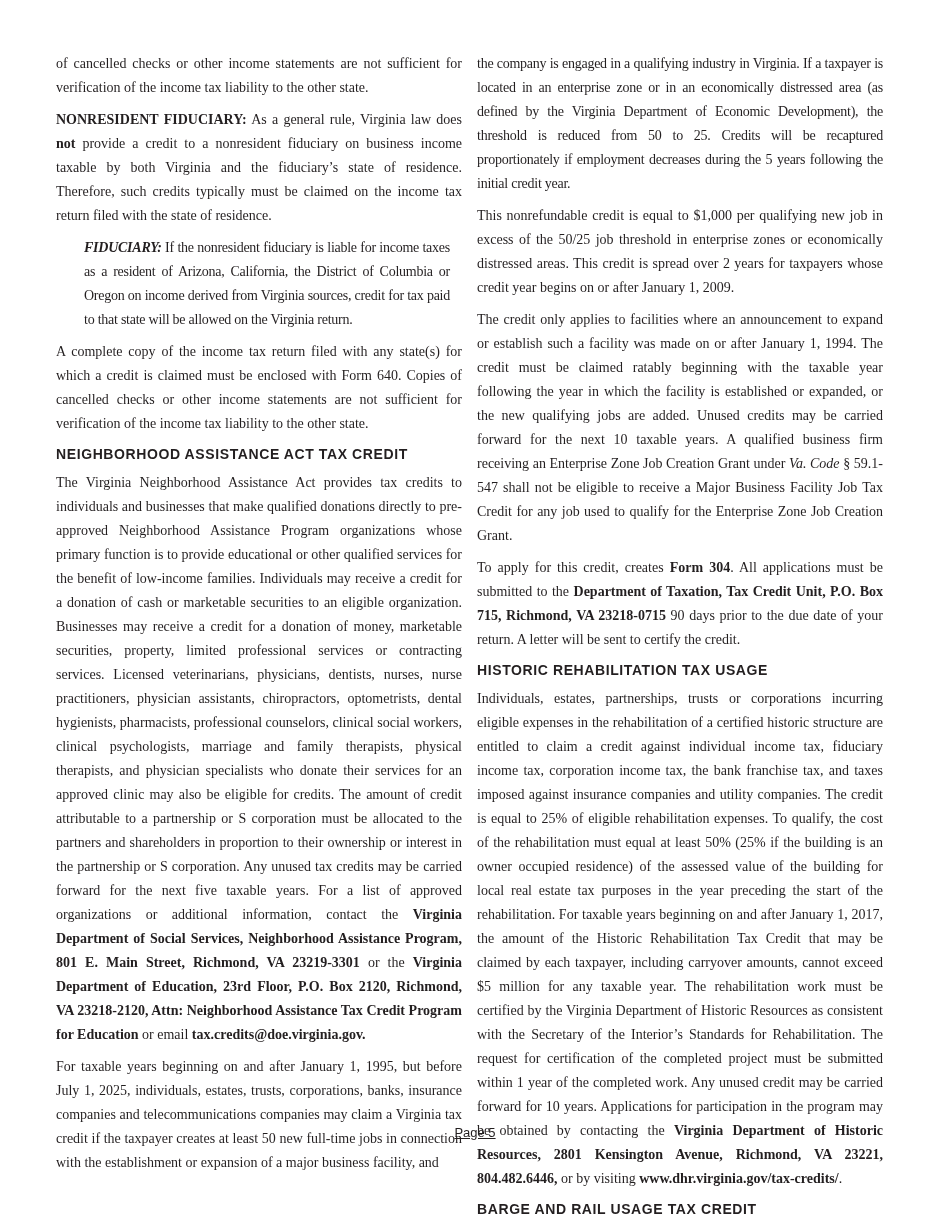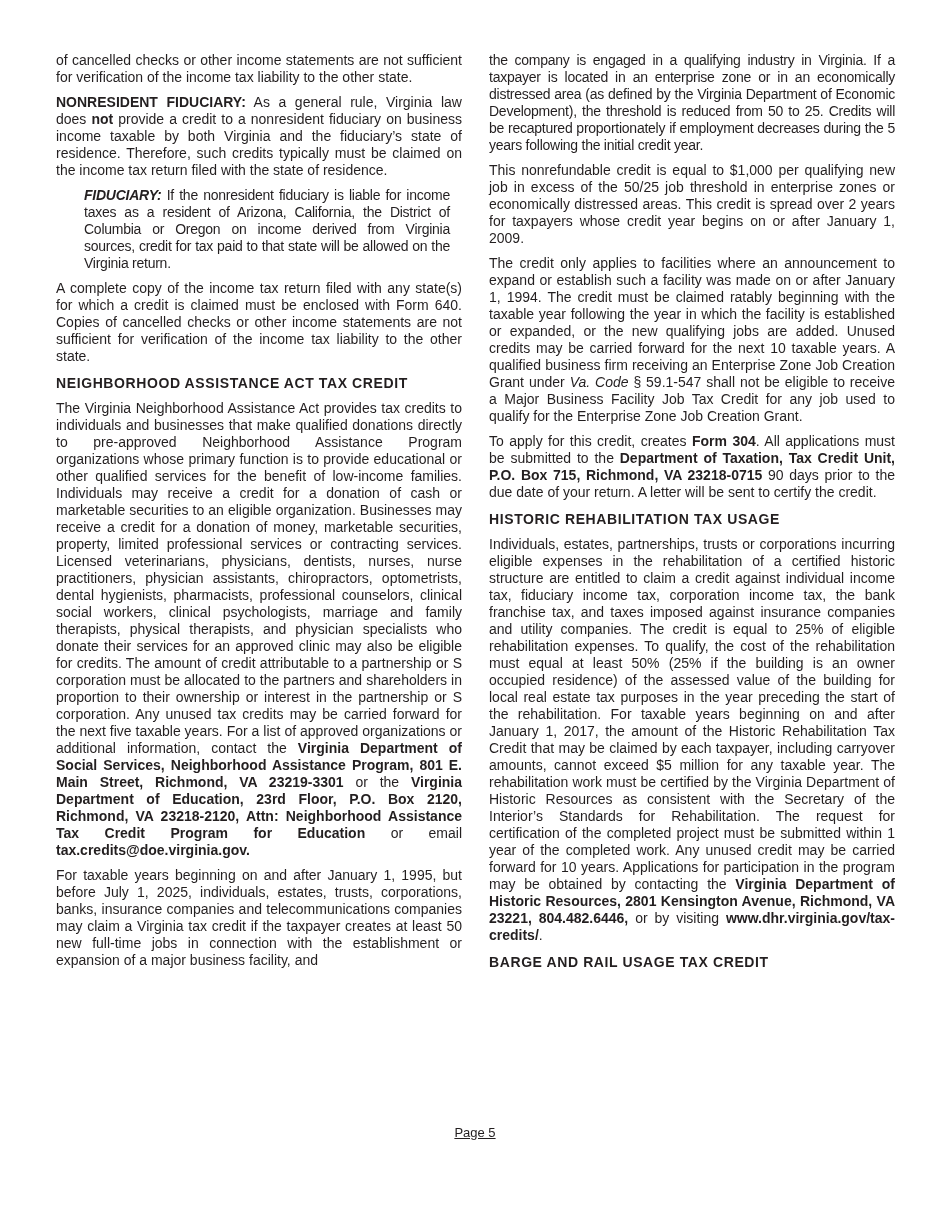--- a/index.html
+++ b/index.html
@@ -1,21 +1,21 @@
 <!DOCTYPE html>
 <html><head>
   <meta charset="utf-8">
   <style>
     html, body { margin: 0; padding: 0; background: #ffffff; }
     body { width: 950px; height: 1230px; position: relative; overflow: hidden;
       font-family: "Liberation Sans", sans-serif; color: #231f20; }
     .col { position: absolute; top: 52px; width: 406px; }
     .col-left { left: 56px; }
-    .col-right { left: 489px; }
-    p { margin: 0 0 8px 0; font-size: 14px; line-height: 17px; text-align: justify; }
+    .col-right { left: 477px; }
+    p { margin: 0 0 8px 0; font-size: 14px; line-height: 24px; text-align: justify; font-family: Liberation Serif, serif; }
     p.tight { letter-spacing: -0.25px; }
     .indent { margin-left: 28px; margin-right: 12px; }
     h2 { margin: 0 0 6px 0; font-size: 14px; line-height: 21px; font-weight: bold; letter-spacing: 0.6px; }
     b { font-weight: bold; }
     .footer { position: absolute; left: 0; width: 950px; top: 1125px; text-align: center; font-size: 13px; text-decoration: underline; }
   </style>
 </head>
 <body>
 
 <div class="col col-left">

